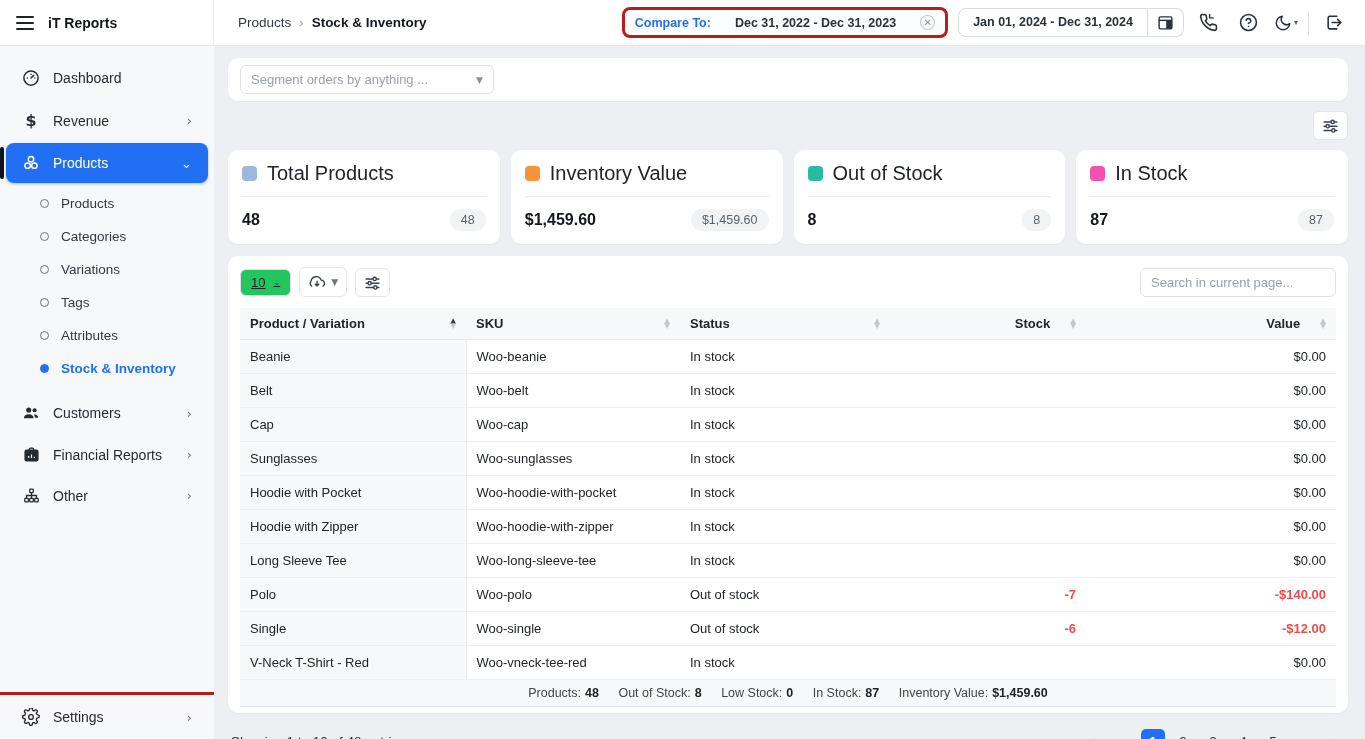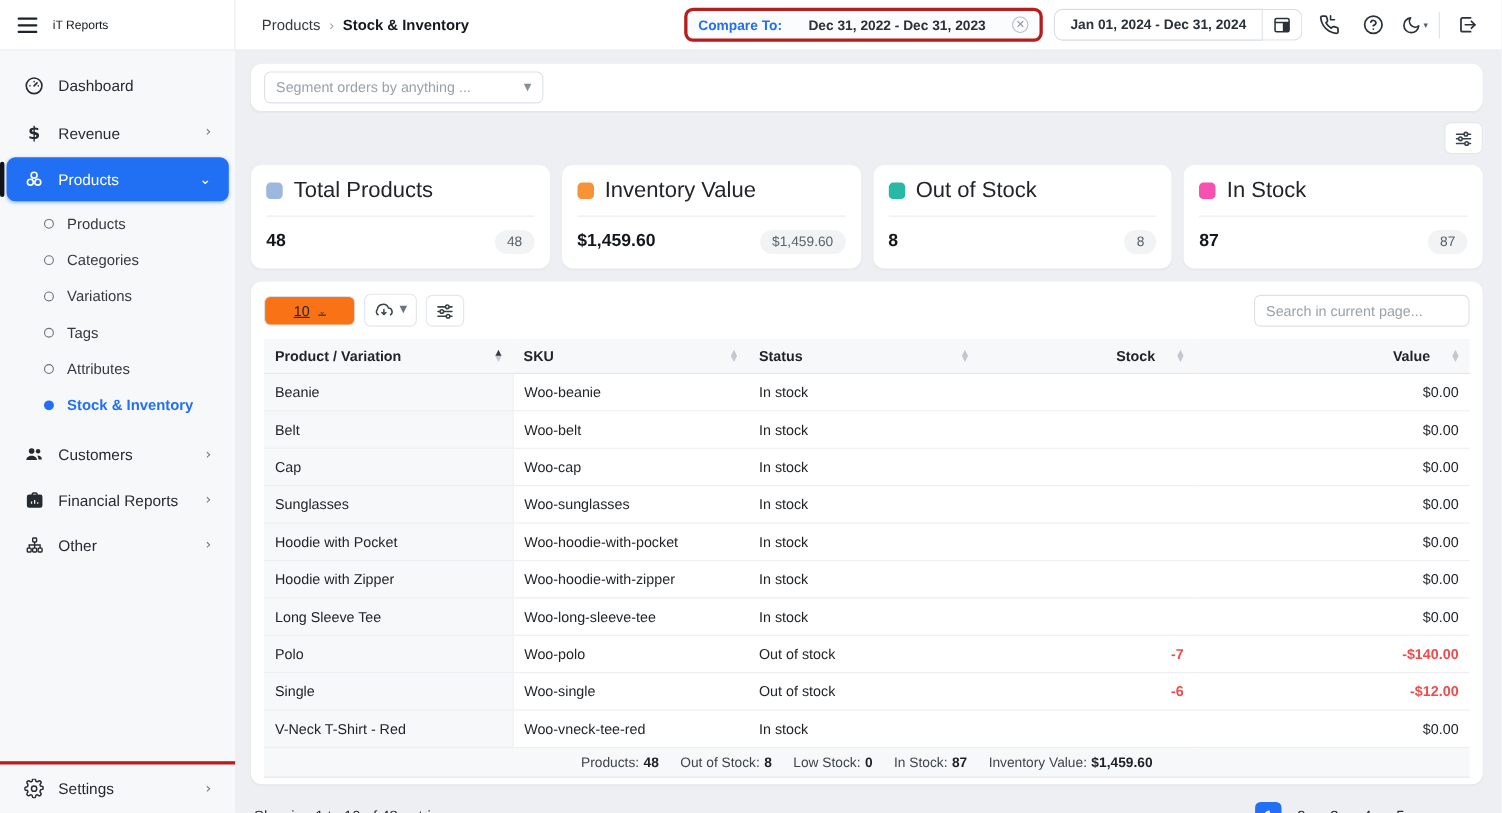--- a/index.html
+++ b/index.html
@@ -5,21 +5,21 @@
   * { margin:0; padding:0; box-sizing:border-box; }
   html,body { width:1365px; height:739px; overflow:hidden; }
   body { font-family:"Liberation Sans", sans-serif; background:#edeff2; color:#212529; font-size:14px; }
   .app { width:1365px; height:739px; display:flex; flex-direction:column; }
 
   
   .topbar { height:46px; background:#fff; border-bottom:1px solid #e4e7eb; display:flex; align-items:center; flex:0 0 46px; }
   .topbar-left { width:214px; display:flex; align-items:center; gap:14px; padding-left:16px; border-right:1px solid #eceef1; height:100%; }
   .hamburger { width:18px; cursor:pointer; display:flex; flex-direction:column; gap:4px; }
   .hamburger span { height:2px; background:#1d2329; border-radius:2px; }
-  .app-title { font-weight:400; font-size:11px; color:#14181d; }
+  .app-title { font-weight:700; font-size:14px; color:#14181d; }
   .breadcrumb { display:flex; align-items:center; gap:8px; padding-left:24px; font-size:13.5px; }
   .bc-parent { color:#343a40; }
   .bc-sep { color:#9aa3ad; font-size:13px; }
   .bc-current { font-weight:700; color:#14181d; }
   .topbar-right { margin-left:auto; display:flex; align-items:center; gap:10px; padding-right:16px; }
   .compare-pill { display:flex; align-items:center; gap:24px; border:3px solid #b91c1c; background:#fbfcfd; border-radius:8px; padding:5px 10px; font-size:12.5px; cursor:pointer; }
   .compare-label { color:#2170f3; font-weight:700; }
   .compare-range { color:#2b3publicize138; font-weight:600; color:#2b3138; }
   .compare-clear { width:15px; height:15px; border:1px solid #b9c0c8; border-radius:50%; color:#8b939c; font-size:10px; line-height:13px; text-align:center; cursor:pointer; }
   .date-group { display:flex; cursor:pointer; }
@@ -63,21 +63,21 @@
   .kpi-card { flex:1; background:#fff; border-radius:10px; padding:12px 14px 13px; box-shadow:0 1px 2px rgba(20,25,35,.04); }
   .kpi-head { display:flex; align-items:center; gap:10px; font-size:20px; color:#212529; padding-bottom:11px; border-bottom:1px solid #e9ecef; }
   .kpi-sq { width:15px; height:15px; border-radius:4px; flex-shrink:0; }
   .kpi-body { display:flex; align-items:center; justify-content:space-between; margin-top:12px; }
   .kpi-value { font-weight:700; font-size:16px; color:#14181d; }
   .kpi-badge { background:#f1f3f5; color:#5a6268; border-radius:20px; padding:4px 11px; font-size:12.5px; }
 
   
   .table-card { background:#fff; border-radius:10px; margin-top:12px; padding:11px 12px 6px; box-shadow:0 1px 2px rgba(20,25,35,.04); }
   .table-controls { display:flex; align-items:center; gap:8px; padding-bottom:11px; }
-  .pagesize { border:1px solid #dde1e6; border-radius:6px; padding:5px 26px; display:flex; align-items:center; gap:8px; font-size:13px; color:#212529; cursor:pointer; background:#f97316;text-decoration:underline; }
+  .pagesize { border:1px solid #dde1e6; border-radius:6px; padding:5px 10px; display:flex; align-items:center; gap:8px; font-size:13px; color:#212529; cursor:pointer; background:#22c55e;text-decoration:underline; }
   .search-input { margin-left:auto; border:1px solid #dde1e6; border-radius:6px; padding:6px 10px; font-size:13px; width:196px; color:#212529; font-family:"Liberation Sans", sans-serif; }
   .search-input::placeholder { color:#9aa1a9; }
 
   table { width:100%; border-collapse:collapse; font-size:13px; }
   thead th { background:#f7f8f9; text-align:left; font-weight:700; color:#212529; padding:8px 10px; border-bottom:1px solid #e3e6ea; cursor:pointer; }
   th .th-inner { display:flex; align-items:center; justify-content:space-between; gap:20px; }
   th.num, td.num { text-align:right; }
   th.num .th-inner { justify-content:flex-end; }
   .sort { display:flex; flex-direction:column; line-height:0.62; font-size:7.5px; color:#c2c8ce; font-family:"DejaVu Sans", sans-serif; }
   .sort .asc-active { color:#343a40; }

